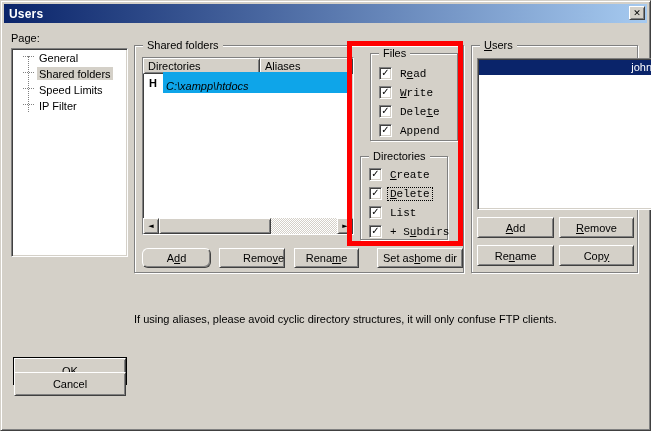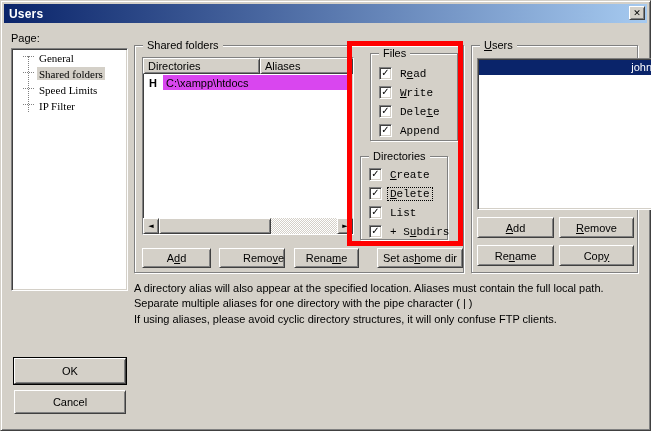--- a/index.html
+++ b/index.html
@@ -36,59 +36,59 @@
   .groupbox {
     position:absolute;
     border:1px solid #808080;
     box-shadow:1px 1px 0 #FFFFFF, inset 1px 1px 0 #FFFFFF;
   }
   .group-label { position:absolute; top:-7px; left:8px; background:#D4D0C8; padding:0 4px; line-height:13px; white-space:nowrap; }
   u { text-decoration:underline; }
 
   
   .page-label { position:absolute; left:10px; top:31px; }
-  .page-tree { position:absolute; left:10px; top:47px; width:117px; height:243px;font-family:Liberation Serif, serif; }
+  .page-tree { position:absolute; left:10px; top:47px; width:117px; height:209px; }
   .tree-vline { position:absolute; left:16px; top:7px; height:56px; border-left:1px dotted #808080; }
   .tree-item { display:flex; height:16px; align-items:center; position:relative; }
   .tree-item:first-child { margin-top:5px; }
   .tree-stub { width:11px; height:8px; border-bottom:1px dotted #808080; margin-left:11px; align-self:flex-start; }
   .tree-label { padding:1px 2px 0 2px; margin-left:3px; white-space:nowrap; }
   .tree-item.selected .tree-label { background:#D4D0C8; }
 
   
   .shared-group { left:133px; top:44px; width:330px; height:228px; }
   .dir-list { position:absolute; left:7px; top:11px; width:212px; height:178px; display:flex; flex-direction:column; }
   .dir-header { display:flex; height:16px; flex:none; }
   .hdr-cell { height:16px; padding-left:4px; justify-content:flex-start; }
   .hdr-dirs { width:117px; }
   .hdr-alias { flex:1; }
   .dir-row { display:flex; align-items:center; height:17px; padding-left:6px; flex:none; }
   .home-marker { font-weight:bold; width:12px; }
-  .dir-path { flex:1; background:#d946ef; margin:1px 1px 1px 2px; padding:2px 0 1px 3px; }
+  .dir-path { flex:1; background:#0ea5e9; margin:1px 1px 1px 2px; padding:8px 0 1px 3px;font-style:italic; }
   .list-space { flex:1; }
   .hscroll { height:16px; flex:none; display:flex; }
   .scroll-btn { width:16px; height:16px; font-size:7px; font-family:"DejaVu Sans",sans-serif; flex:none; }
   .scroll-track { flex:1; position:relative; background:repeating-conic-gradient(#FFFFFF 0% 25%, #D4D0C8 25% 50%) 0 0 / 2px 2px; }
   .scroll-thumb { position:absolute; left:0; top:0; width:112px; height:16px; }
 
   .files-group { left:225px; top:7px; width:88px; height:88px; padding-top:10px;margin-left:10px; }
   .dirs-group  { left:225px; top:110px; width:88px; height:84px; padding-top:8px; }
   .cb-row { display:flex; align-items:center; height:19px; padding-left:8px; }
   .checkbox {
     width:13px; height:13px; flex:none; background:#fff;
     border:1px solid; border-color:#808080 #FFFFFF #FFFFFF #808080;
     box-shadow:inset 1px 1px 0 #404040, inset -1px -1px 0 #D4D0C8;
     display:flex; align-items:center; justify-content:center;
   }
   .check { font-family:"DejaVu Sans",sans-serif; font-size:10px; font-weight:bold; line-height:1; margin-top:-1px; }
   .cb-label { margin-left:6px; white-space:nowrap; padding:0 2px;font-family:Liberation Mono, monospace; }
   .cb-label.focused { outline:1px dotted #000; }
 
   .shared-buttons .btn { position:absolute; height:20px; top:202px; }
-  .sb-add { left:7px; width:69px; }
+  .sb-add { left:7px; width:69px;border-radius:6px; }
   .sb-remove { left:84px; width:66px;justify-content:flex-end; }
   .sb-rename { left:159px; width:65px; }
   .sb-sethome { left:230px; width:86px;margin-left:12px; }
 
   
   .red-annotation { position:absolute; left:346px; top:40px; width:116px; height:205px; border:5px solid #FF0000; z-index:20; pointer-events:none; }
 
   
   .users-group { left:470px; top:44px; width:167px; height:228px; }
   .users-list { position:absolute; left:5px; top:12px; width:177px; height:152px;text-align:right; }
@@ -101,21 +101,21 @@
   .ub-copy { left:87px; top:199px; width:75px; }
 
   
   .note { position:absolute; left:133px; width:508px; line-height:15px; }
   .note1 { top:280px; }
   .note2 { top:311px; }
 
   
   .ok-btn { position:absolute; left:13px; top:357px; width:112px; height:26px;
     box-shadow:0 0 0 1px #000, inset 1px 1px 0 #D4D0C8, inset -1px -1px 0 #808080; }
-  .cancel-btn { position:absolute; left:13px; top:389px; width:112px; height:24px; }
+  .cancel-btn { position:absolute; left:13px; top:371px; width:112px; height:24px; }
 </style>
 </head>
 <body>
 
 <div class="dialog">
 
   <div class="titlebar">
     <span class="title-text">Users</span>
     <span class="btn3d close-btn">
       <span>✕</span>
@@ -240,19 +240,18 @@
     <span class="group-label"><u>U</u>sers</span>
     <div class="users-list sunken">
       <div class="user-row selected">john</div>
     </div>
     <span class="btn3d btn ub-add"><u>A</u>dd</span>
     <span class="btn3d btn ub-remove"><u>R</u>emove</span>
     <span class="btn3d btn ub-rename">Re<u>n</u>ame</span>
     <span class="btn3d btn ub-copy">Cop<u>y</u></span>
   </div>
 
-  <div class="note note1">A directory alias will also appear at the specified location. Aliases must contain the full local path. Separate multiple aliases for one directory with the pipe character ( | )</div>
   <div class="note note2">If using aliases, please avoid cyclic directory structures, it will only confuse FTP clients.</div>
 
   <span class="btn3d ok-btn">OK</span>
   <span class="btn3d cancel-btn">Cancel</span>
 
 </div>
 
 </body></html>

